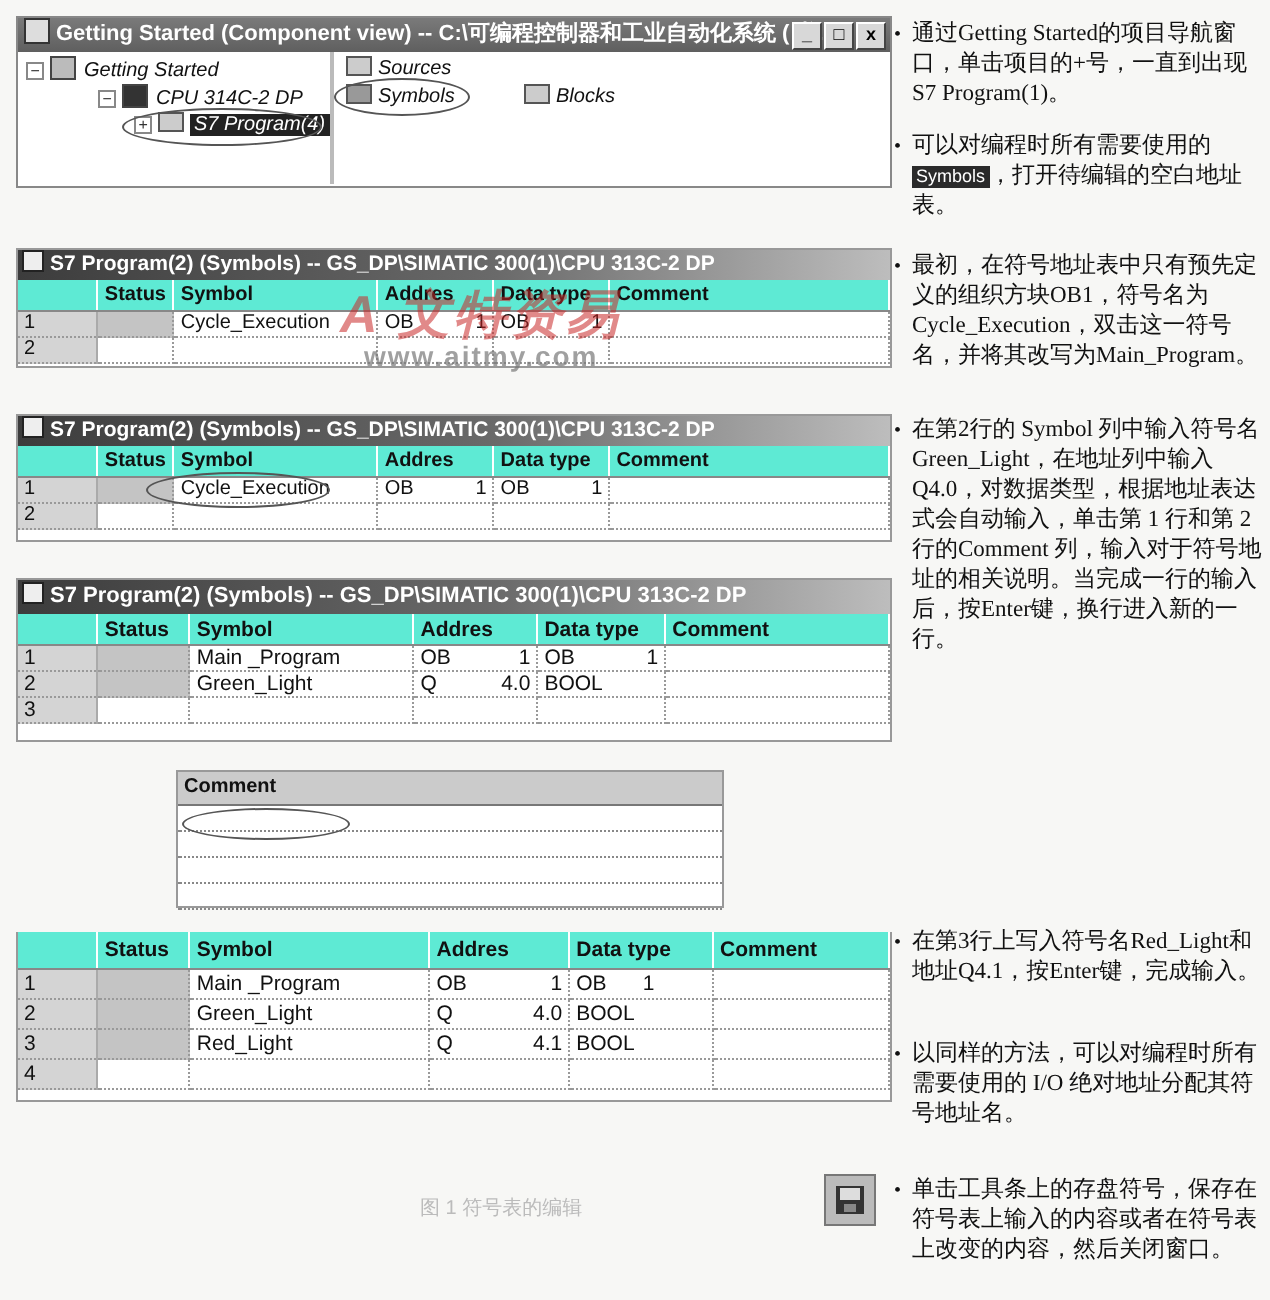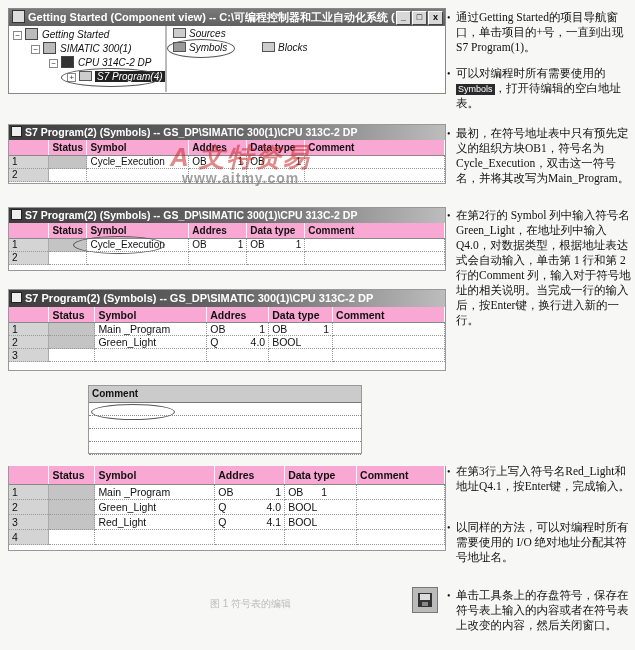--- a/index.html
+++ b/index.html
@@ -33,21 +33,21 @@
   .folder-i { display:inline-block; width:11px; height:8px; background:#ccc; border:1px solid #555; vertical-align:-1px; margin-right:3px; }
 
   
   .stwin { left: 8px; border: 1px solid #999; background: #fff; overflow: hidden; }
   .stwin .titlebar {
     height: 15px; background: linear-gradient(90deg, #3c3c3c 0%, #6a6a6a 55%, #bdbdbd 100%);
     color: #fff; font-size: 10.5px; font-weight: bold; line-height: 15px; padding-left: 2px; white-space: nowrap;
   }
   .stwin .titlebar .ticon { display:inline-block; width:9px; height:9px; background:#eee; border:1px solid #222; vertical-align:-1px; margin-right:3px; }
   table.st { border-collapse: collapse; font-size: 10px; table-layout: fixed; }
-  table.st th { background: #f9a8d4; font-weight: bold; text-align: left; padding: 0 3px; border-right: 1px solid #fff; border-bottom: 1px solid #888; height: 15px; }
+  table.st th { background: #5eead4; font-weight: bold; text-align: left; padding: 0 3px; border-right: 1px solid #fff; border-bottom: 1px solid #888; height: 15px; }
   table.st td { border-right: 1px dotted #999; border-bottom: 1px dotted #999; padding: 0 3px; height: 12px; line-height: 12px; white-space: nowrap; }
   table.st td.rn { background: #d4d4d4; border-right: 1px solid #aaa; }
   table.st td.status { background: #c4c4c4; }
   table.st td.status.empty, table.st td.sym-empty { background: #fff; }
   .addr { display:flex; justify-content: space-between; }
 
   
   .cmt { left: 88px; top: 385px; width: 272px; height: 67px; border: 1px solid #999; background: #fff; }
   .cmt .hd { height: 16px; background: #cbcbcb; font-size: 10px; font-weight: bold; line-height: 16px; padding-left: 3px; border-bottom: 1px solid #777; }
   .cmt .ln { height: 12px; border-bottom: 1px dotted #888; }
@@ -76,23 +76,20 @@
     <div class="winbtns">
       <div class="winbtn">_</div>
       <div class="winbtn">□</div>
       <div class="winbtn">x</div>
     </div>
   </div>
   <div class="body">
     <div class="tree">
       <div class="tree-row" style="padding-left:4px">
         <span class="exp">−</span><span class="ticon-s"></span><span>Getting Started</span>
-      </div>
-      <div class="tree-row" style="padding-left:22px">
-        <span class="exp">−</span><span class="ticon-s"></span><span>SIMATIC 300(1)</span>
       </div>
       <div class="tree-row" style="padding-left:40px">
         <span class="exp">−</span><span class="ticon-s" style="background:#333"></span><span>CPU 314C-2 DP</span>
       </div>
       <div class="tree-row" style="padding-left:58px">
         <span class="exp">+</span><span class="folder-i"></span><span class="sel">S7 Program(4)</span>
         <div class="ellipse" style="left:52px; top:-2px; width:98px; height:17px;"></div>
       </div>
     </div>
     <div class="pane">

